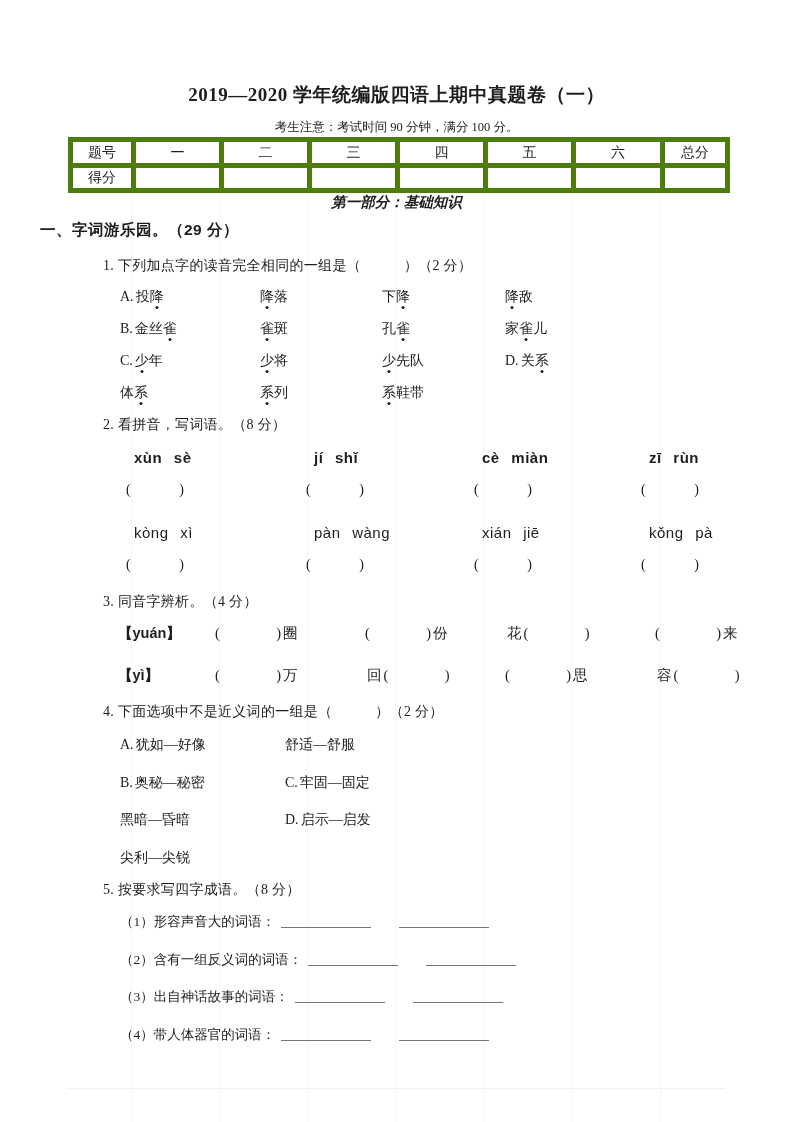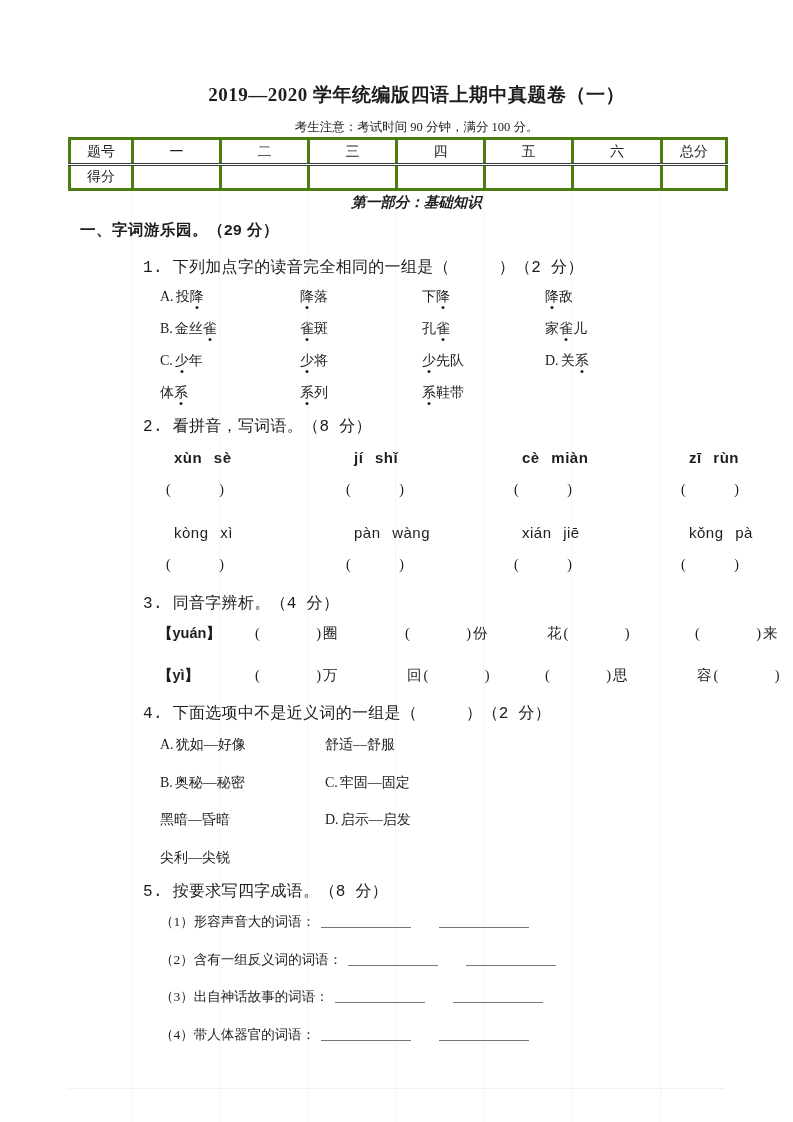--- a/index.html
+++ b/index.html
@@ -2,43 +2,43 @@
 <html><head>
 <meta charset="utf-8">
 <style>
   * { margin:0; padding:0; box-sizing:border-box; }
   html,body { background:#ffffff; }
   #page {
     position:relative; width:793px; height:1122px; background:#ffffff;
     font-family:"Liberation Serif","DejaVu Serif",serif;
     color:#1d1d1d; overflow:hidden;
   }
-  .abs { position:absolute;margin-left:40px; }
+  .abs { position:absolute; }
   .centered { left:0; right:0; text-align:center; }
   .sans { font-family:"Liberation Sans","DejaVu Sans",sans-serif; }
 
   
   .scanline { position:absolute; top:192px; bottom:0; width:1px; background:rgba(0,0,0,0.04); }
   .scandots { position:absolute; left:68px; width:657px; border-top:1px dotted rgba(0,0,0,0.10); }
 
   .title { top:82px; font-size:19px; font-weight:bold; letter-spacing:0.5px; }
   .notice { top:119px; font-size:12.5px; }
   .notice b { font-weight:normal; }
 
   table.score { position:absolute; top:137px; left:68px; border-collapse:collapse; table-layout:fixed;
     font-family:"Liberation Sans","DejaVu Sans",sans-serif; font-size:14px; }
-  table.score td { border:3px solid #4d7c0f; text-align:center; padding:0; }
+  table.score td { border:5px solid #4d7c0f; text-align:center; padding:0; }
   table.score { border:2px solid #222; }
   table.score tr.hdr td { height:26px; border-bottom:3px double #3a3a3a; }
   table.score tr.scr td { height:25px; }
 
   .part-heading { top:193px; font-size:14.5px; font-weight:bold;font-style:italic; }
   .sec-heading  { top:220px; left:40px; font-size:15.5px; font-weight:bold; letter-spacing:0.5px; }
 
-  .prompt { font-size:16px; letter-spacing:0.3px;font-family:Liberation Mono, monospace; }
+  .prompt { font-size:14px; letter-spacing:0.3px; }
   .q1p { top:257px; left:103px; }
 
   .q1opts { top:288px; left:120px; display:grid; grid-template-columns:140px 122px 123px auto;
             grid-auto-rows:32px; font-size:14px; width:560px; }
   .olabel { margin-right:2px; }
   .dc { position:relative; }
   .dc::after { content:""; position:absolute; left:50%; bottom:-5px; transform:translateX(-50%);
                width:3px; height:3px; border-radius:50%; background:#222; }
 
   .q2p { top:416px; left:103px; }

